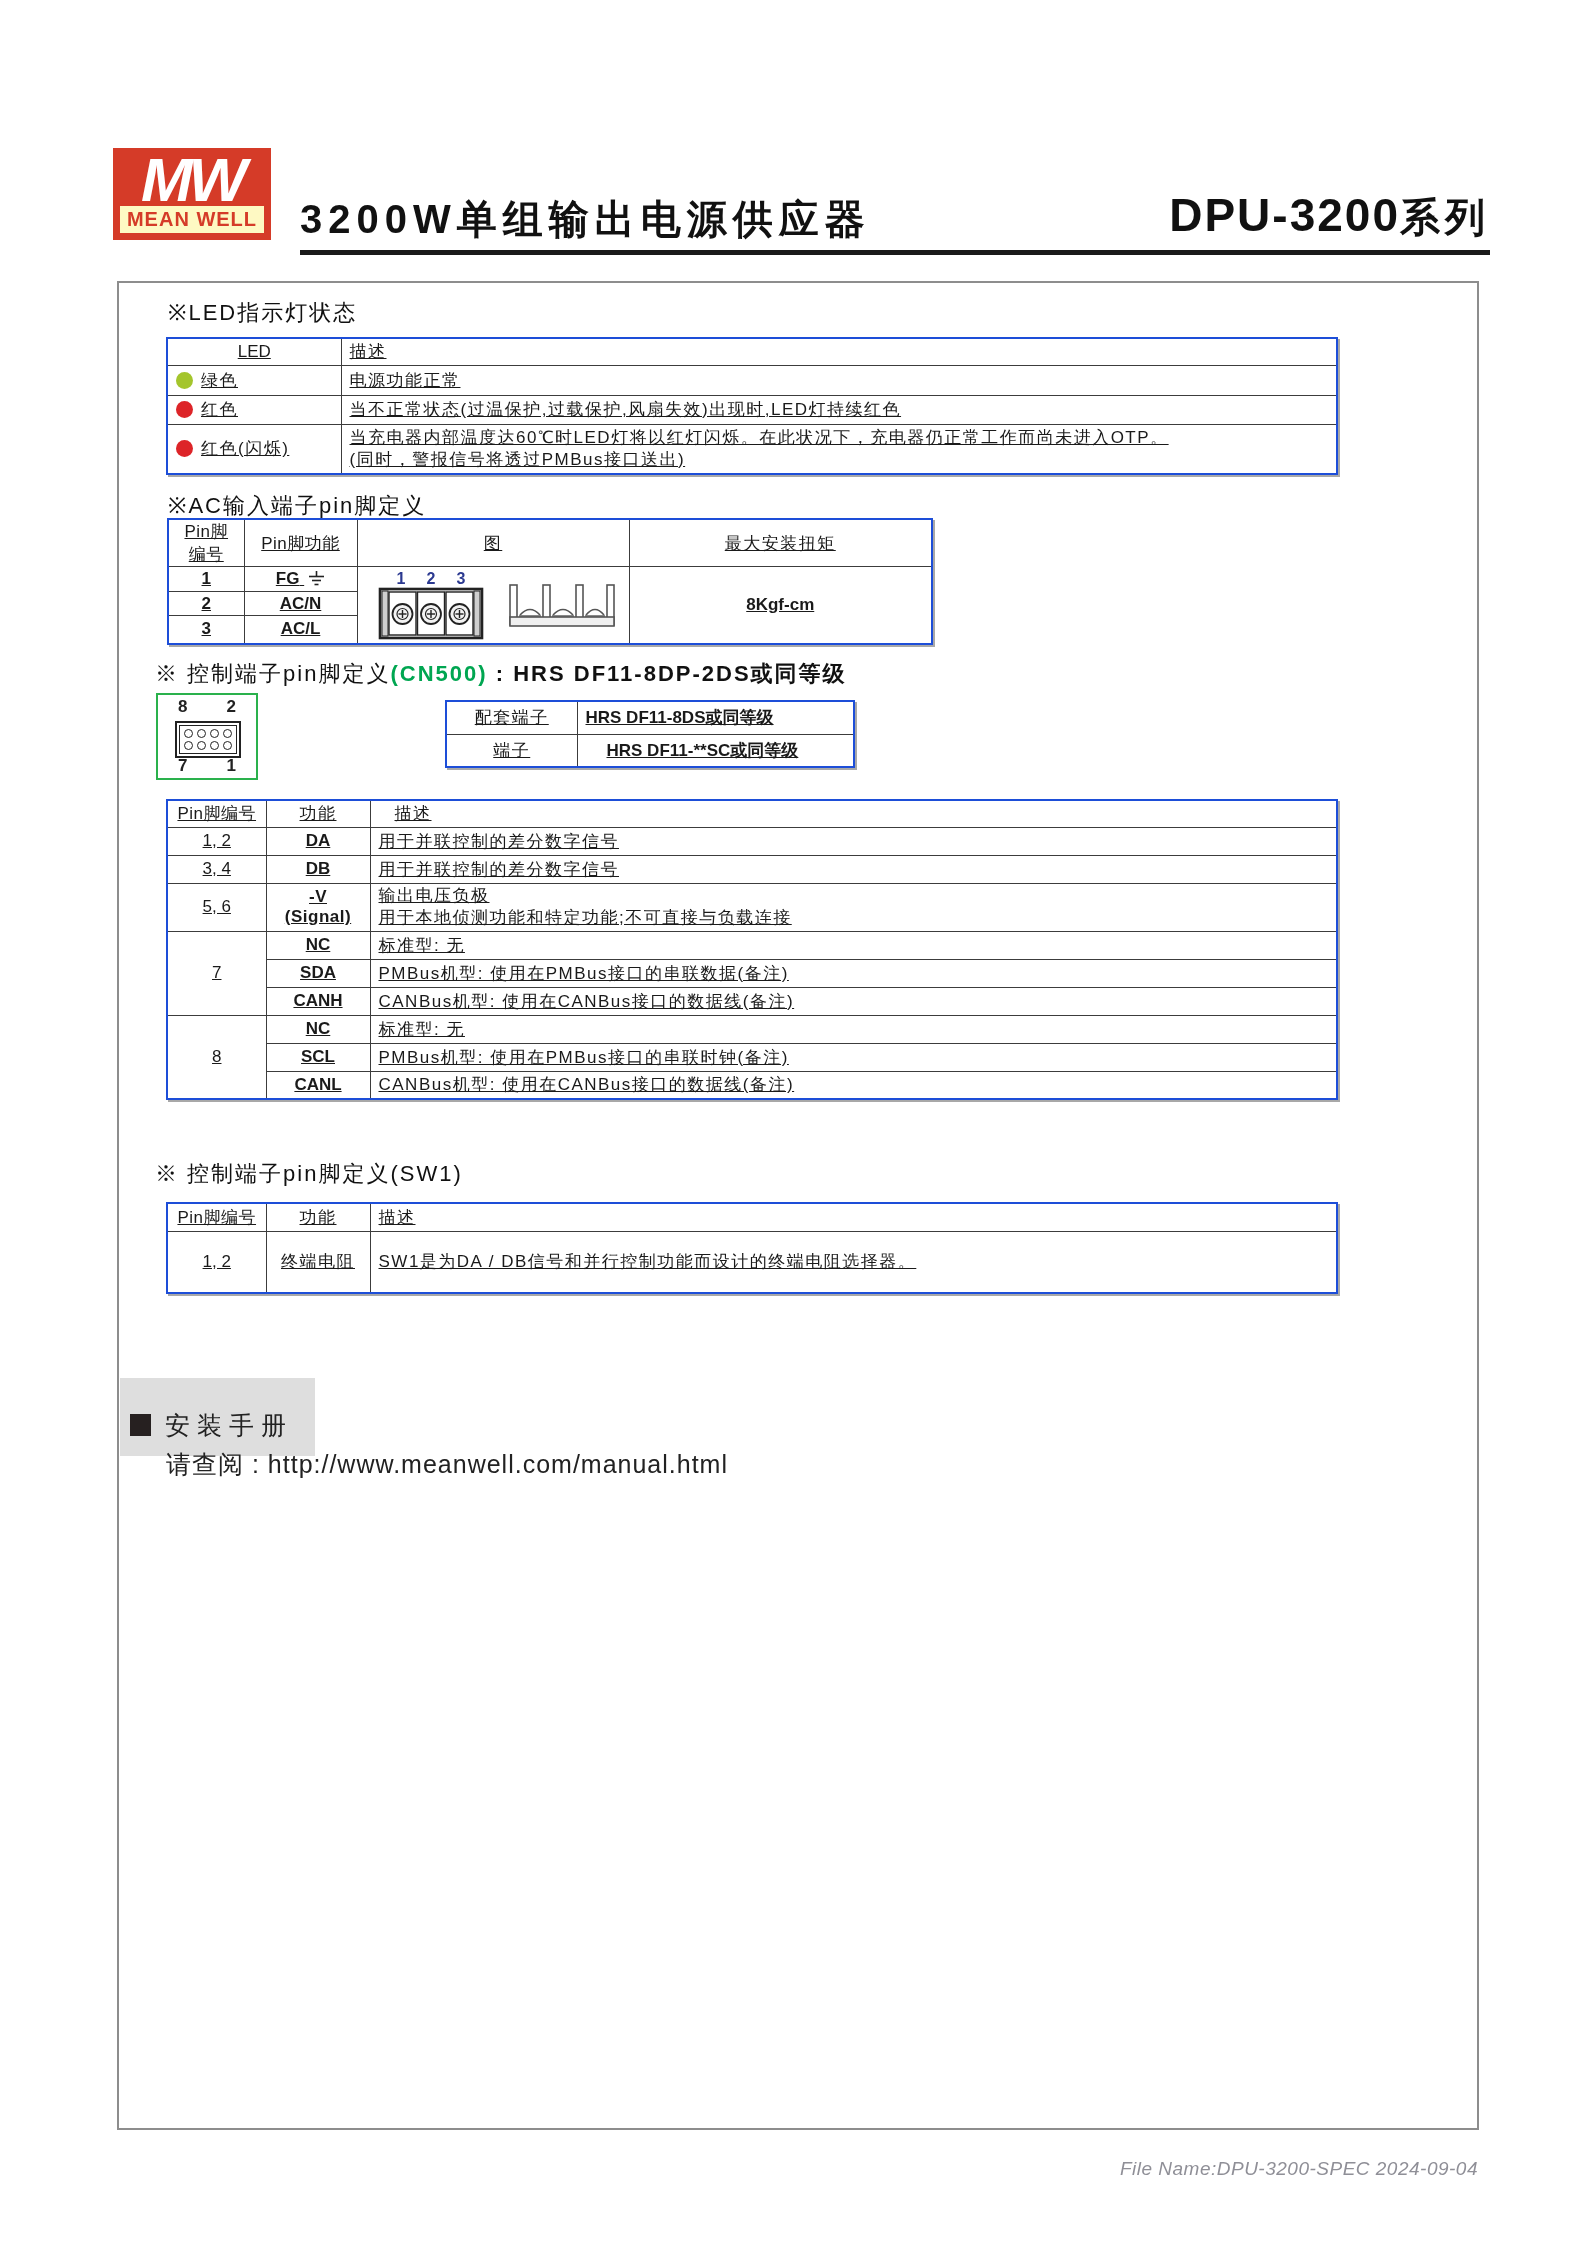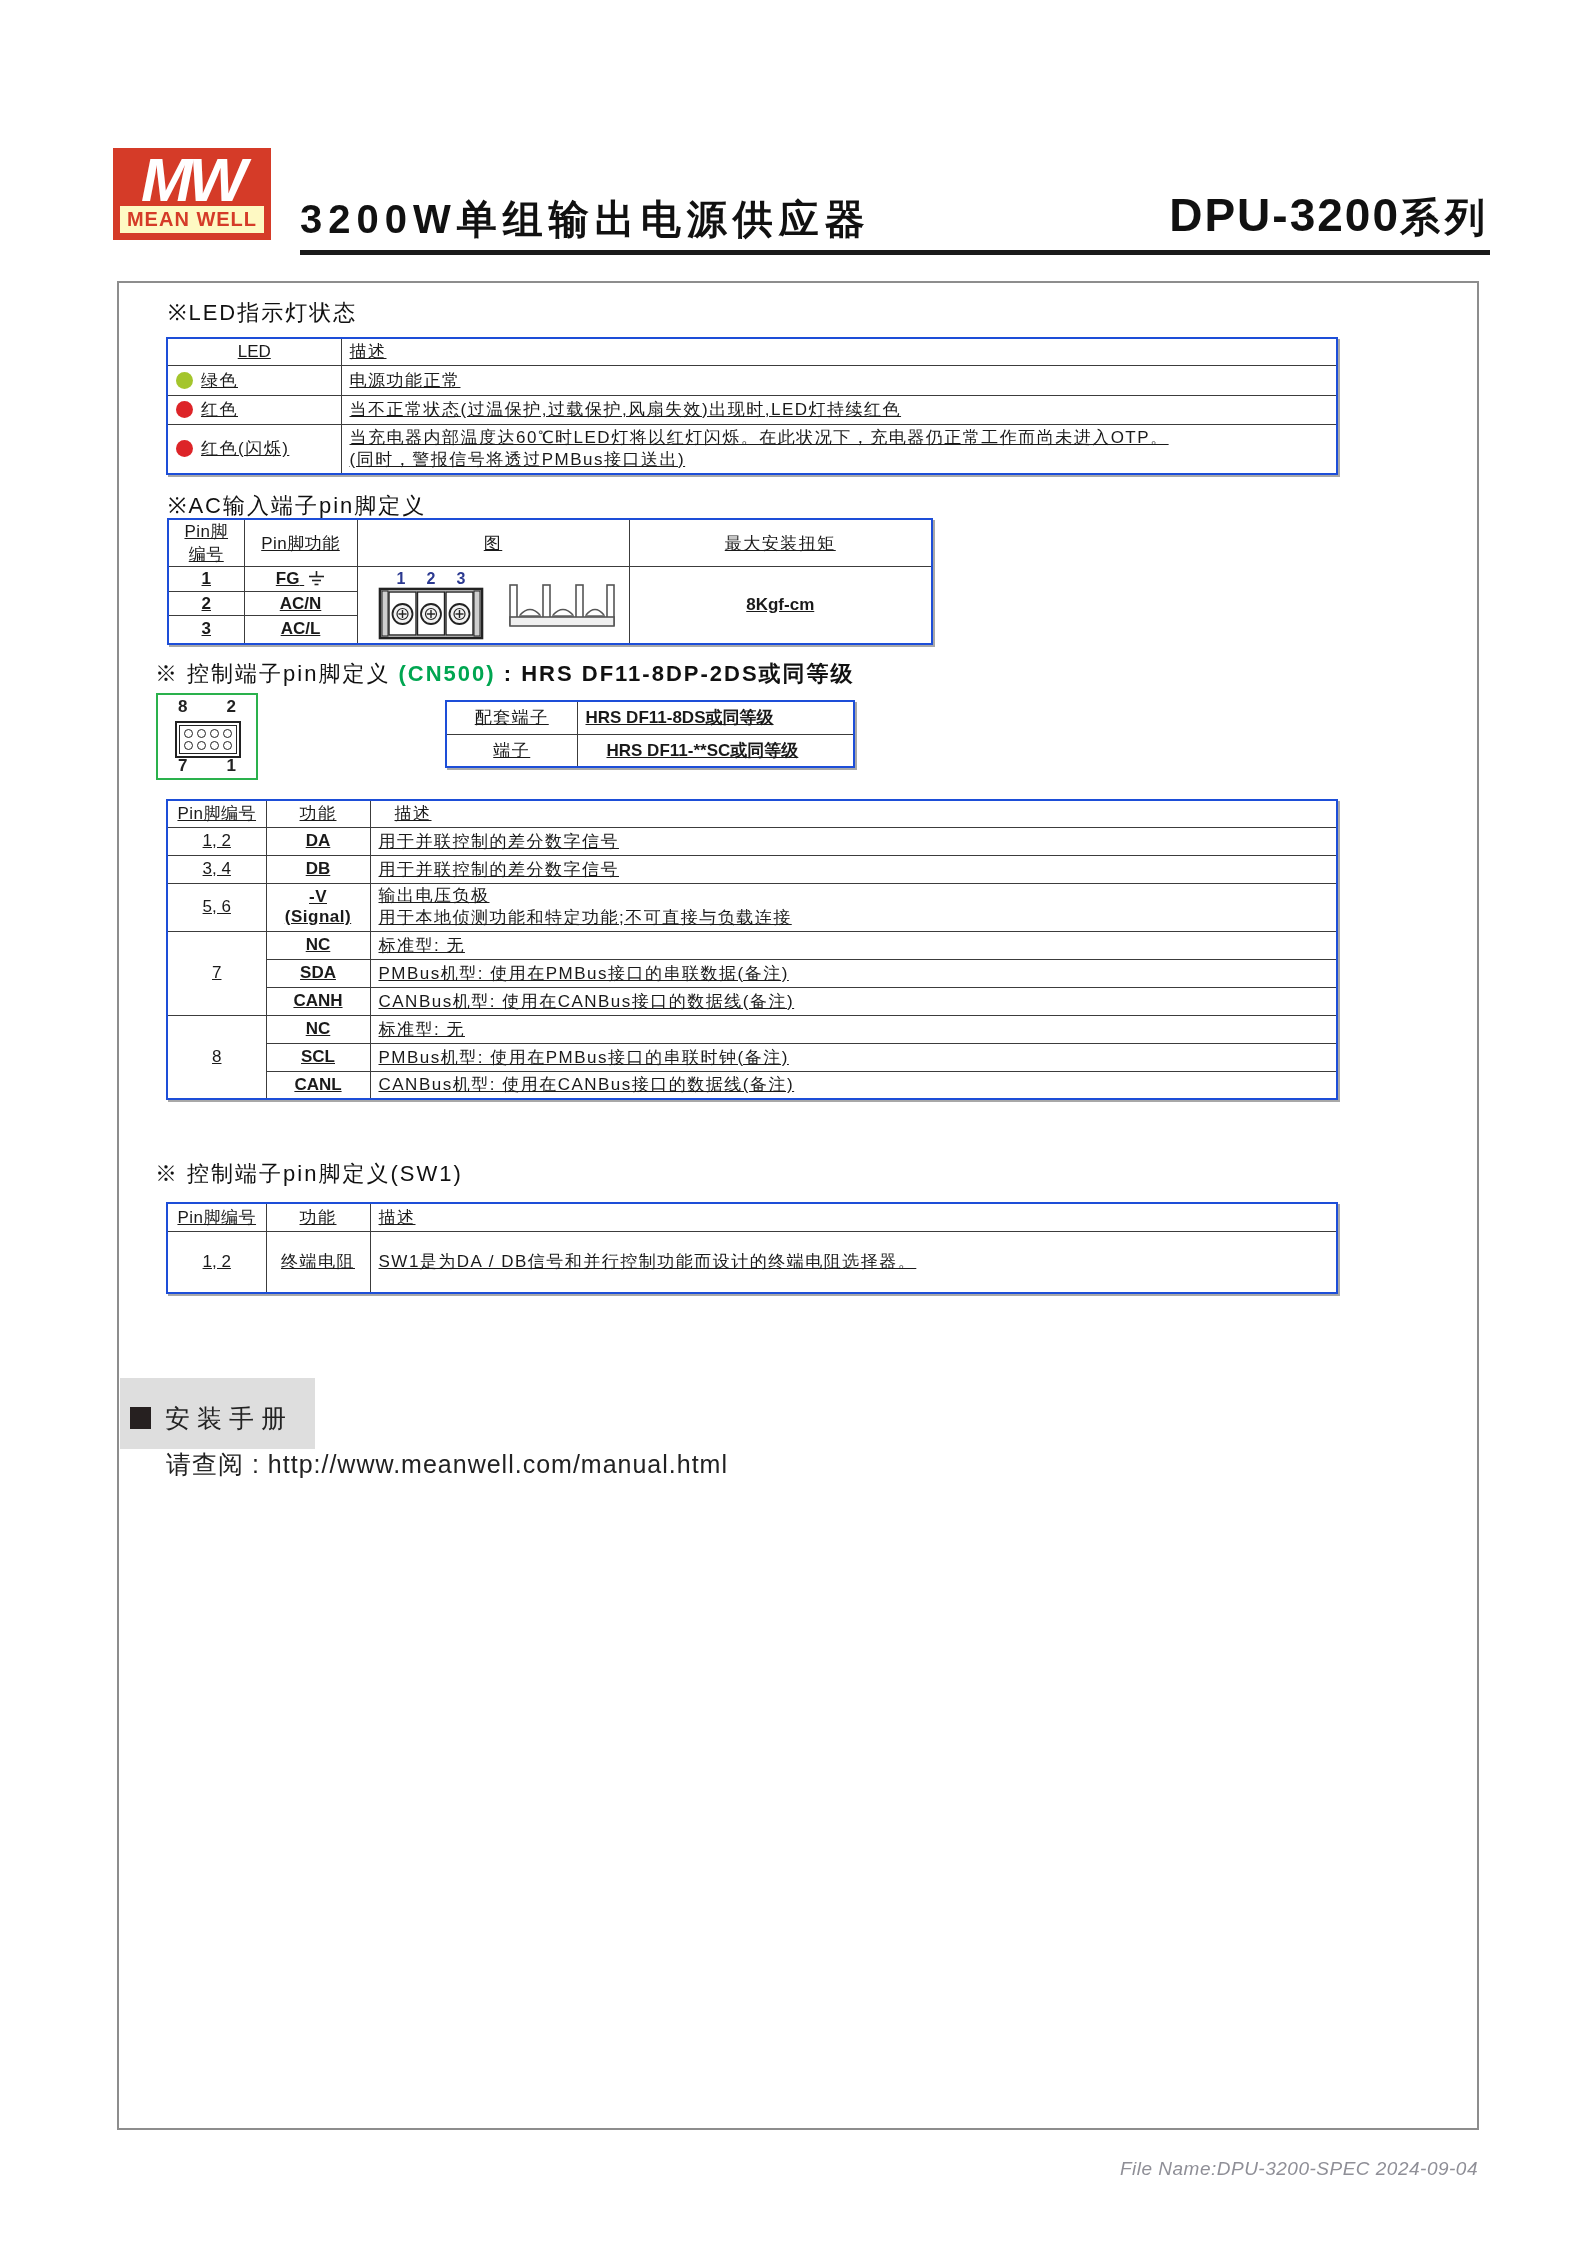--- a/index.html
+++ b/index.html
@@ -15,21 +15,21 @@
   .header-title{position:absolute;left:300px;top:192px;font-size:40px;font-weight:700;letter-spacing:6px;color:#111;white-space:nowrap;}
   .header-series{position:absolute;right:97px;top:188px;white-space:nowrap;color:#111;}
   .header-series .model{font-size:46px;font-weight:800;letter-spacing:2px;}
   .header-series .suffix{font-size:40px;font-weight:700;letter-spacing:5px;}
   .header-rule{position:absolute;left:300px;top:250px;width:1190px;height:5px;background:#1a1a1a;}
 
   
   .main-box{position:absolute;left:117px;top:281px;width:1362px;height:1849px;border:2px solid #8d8d8d;box-sizing:border-box;}
 
   .sec-title{position:absolute;font-size:22px;letter-spacing:2px;color:#111;white-space:nowrap;}
-  .green{color:#00a651;margin-left:8px;}
+  .green{color:#00a651;}
 
   table.tbl{position:absolute;border-collapse:collapse;table-layout:fixed;
             background:#fff;box-shadow:2px 2px 0 #a8a8a8;}
   table.tbl td{border:1.5px solid #3c3c3c;font-size:17px;color:#1a1a1a;
                padding:0 8px;vertical-align:middle;box-sizing:border-box;}
   table.tbl{border:2px solid #1d4ed8;text-decoration:underline;}
   .ctr{text-align:center;}
   .cn{letter-spacing:1.5px;}
   .b{font-weight:bold;}
   .small{font-size:15px;letter-spacing:0.5px;}
@@ -47,21 +47,21 @@
                 font-size:17px;font-weight:bold;color:#222;}
   .cn500-top{top:2px;}
   .cn500-bot{bottom:2px;}
   .cn500-conn{position:absolute;left:17px;top:26px;border:2px solid #222;padding:2px;background:#fff;}
   .cn500-inner{border:1.5px solid #222;padding:3px 4px;display:grid;grid-template-columns:repeat(4,9px);
                grid-template-rows:repeat(2,9px);gap:3px 4px;}
   .pinhole{width:9px;height:9px;border:1.5px solid #222;border-radius:50%;box-sizing:border-box;background:#fff;}
 
   
   .manual-head{position:absolute;left:120px;top:1378px;background:#dedede;height:62px;
-               display:flex;align-items:center;padding:9px 22px 0 10px;}
+               display:flex;align-items:center;padding:16px 22px 0 10px;}
   .manual-square{width:21px;height:22px;background:#262020;margin-right:14px;}
   .manual-text{font-size:25px;letter-spacing:7px;color:#222;}
   .manual-url{position:absolute;left:166px;top:1448px;font-size:25px;letter-spacing:1px;color:#222;}
 
   .footer{position:absolute;right:109px;top:2158px;font-size:19px;font-style:italic;color:#8f8f97;letter-spacing:0.5px;}
 
   svg text{font-family:"Liberation Sans", sans-serif;}
 </style>
 </head>
 <body>

